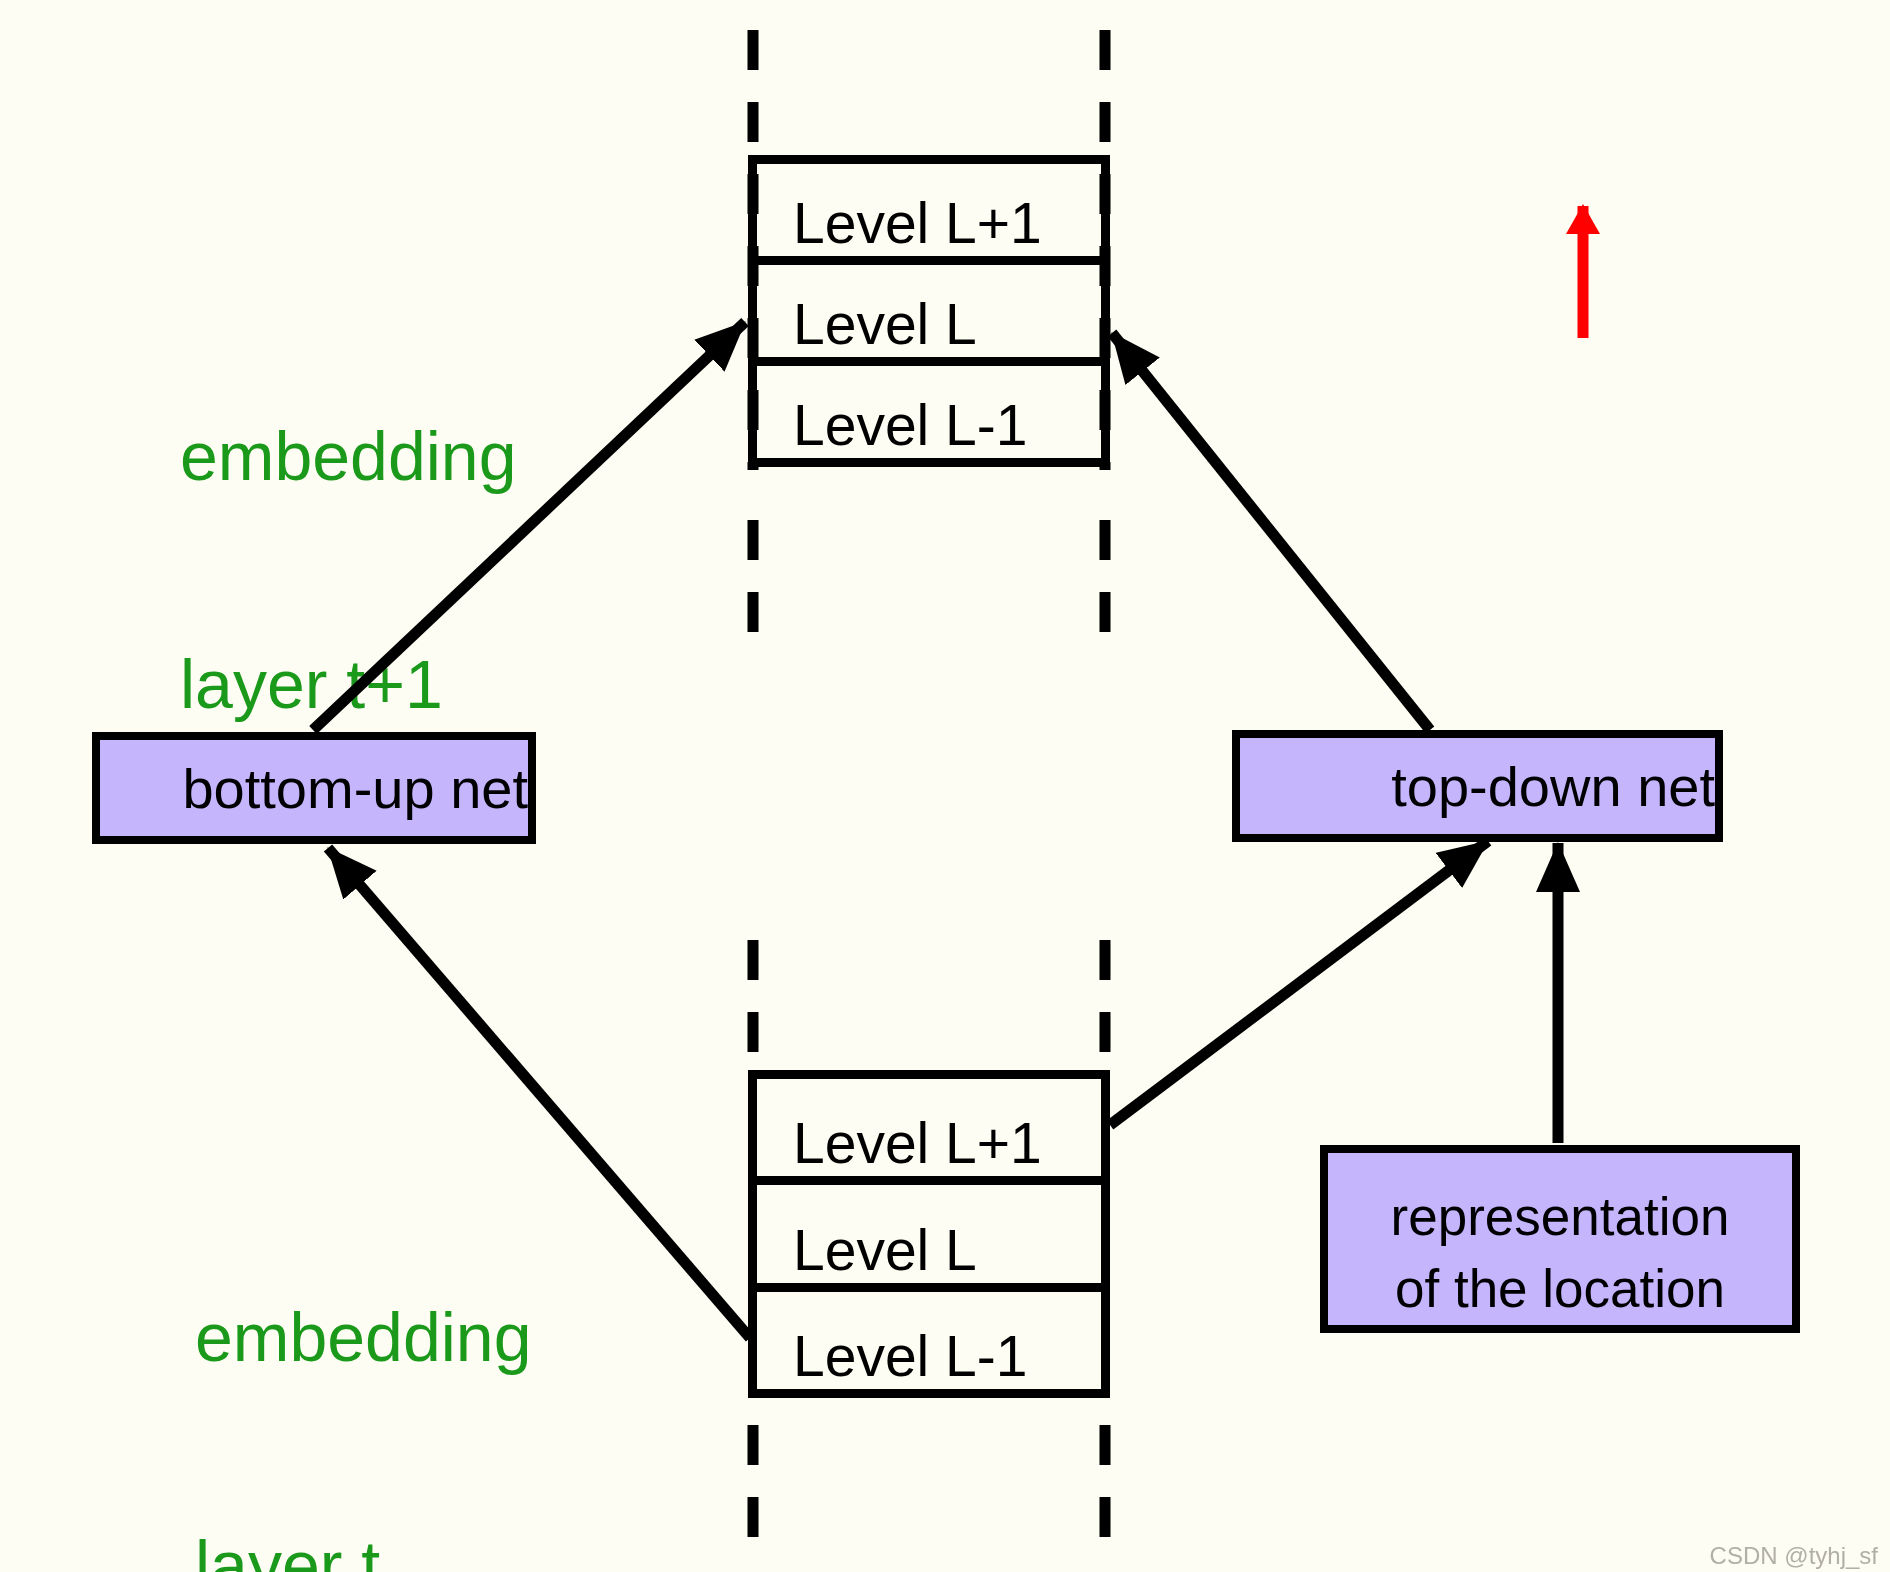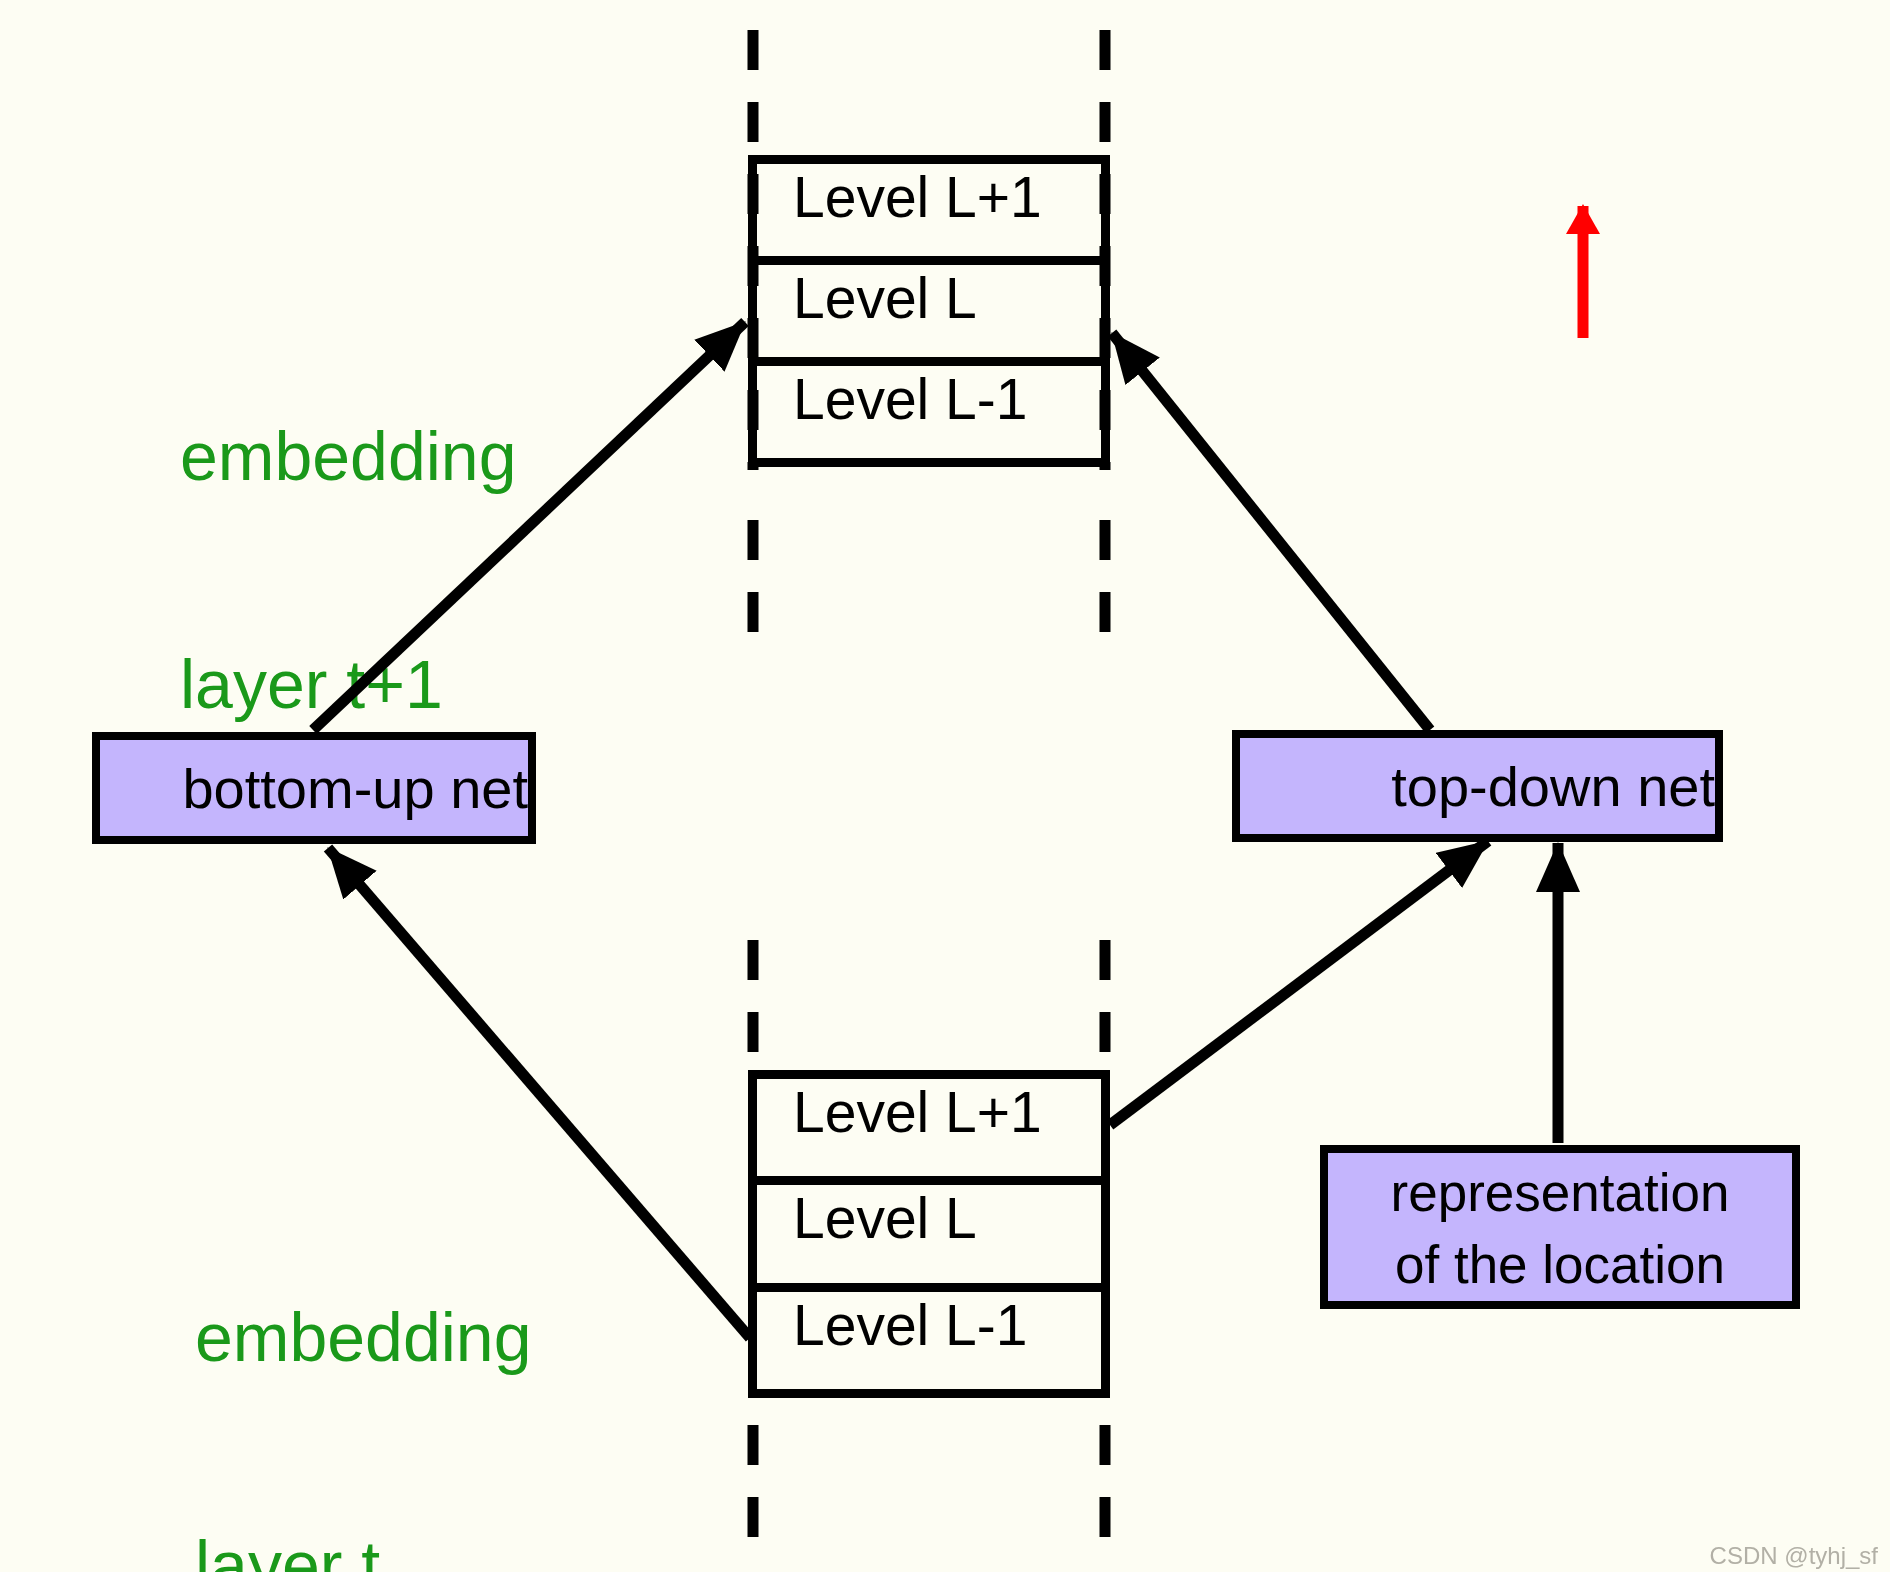--- a/index.html
+++ b/index.html
@@ -14,21 +14,21 @@
     background:#c4b5fd; border:8px solid #000;
     display:flex; align-items:center; justify-content:flex-end;
     font-size:56px; color:#000; white-space:nowrap;
   }
   
   .stack{
     background:#FDFDF3; border:9px solid #000;
     display:flex; flex-direction:column;
   }
   .stack .row{
-    flex:1 1 0; display:flex; align-items:flex-start;
+    flex:1 1 0; display:flex; align-items:flex-end;
     padding-left:36px; font-size:57px; color:#000; white-space:nowrap;
   }
   .stack .row + .row{border-top:9px solid #000;}
   .green-label{
     color:#1A991A; font-size:68px; line-height:76px; white-space:pre;
   }
   .time-label{
     color:#FF0000; font-size:63px; text-align:center; width:200px;
   }
   .rep-box{
@@ -69,21 +69,21 @@
   </div>
 
   <div class="abs node" style="left:92px; top:732px; width:444px; height:112px;">
     <span>bottom-up net</span>
   </div>
 
   <div class="abs node" style="left:1232px; top:730px; width:491px; height:112px;">
     <span>top-down net</span>
   </div>
 
-  <div class="abs node rep-box" style="left:1320px; top:1145px; width:480px; height:164px;">
+  <div class="abs node rep-box" style="left:1320px; top:1145px; width:480px; height:188px;">
     <span>representation</span>
     <span>of the location</span>
   </div>
 
   <div class="abs green-label" style="left:180px; top:266px;">
     <div>embedding</div>
     <div>layer t+1</div>
   </div>
 
   <div class="abs green-label" style="left:195px; top:1147px;">

